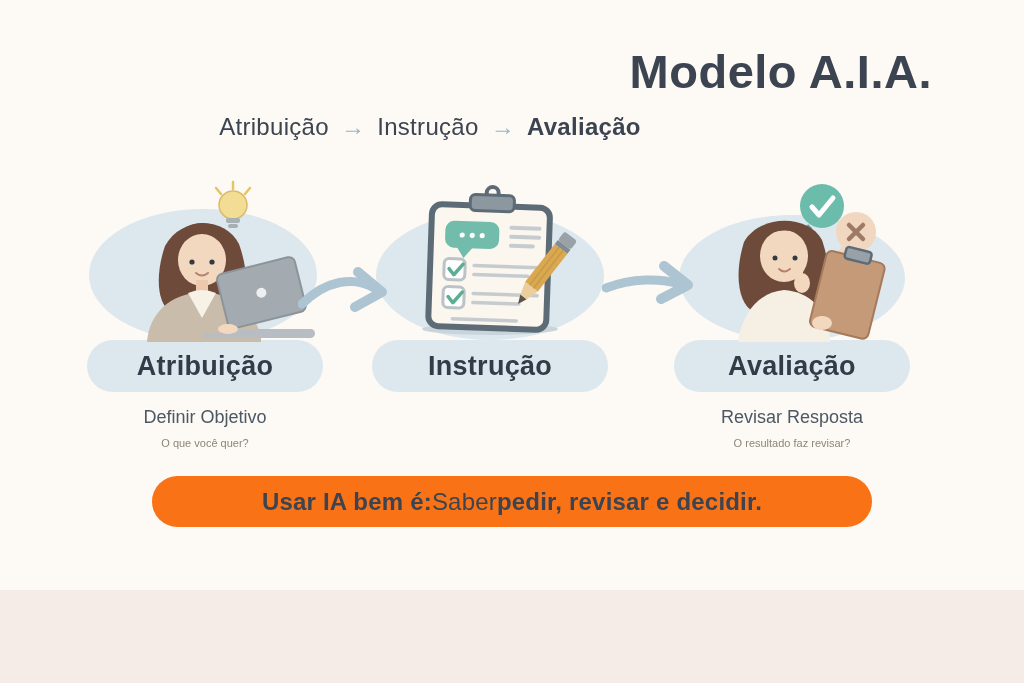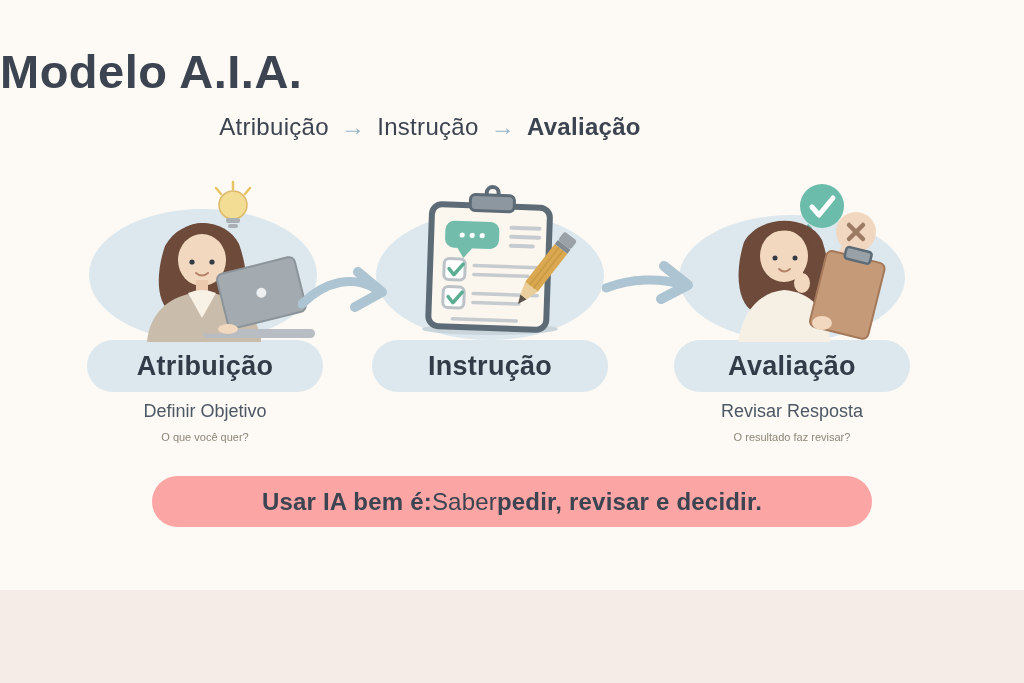--- a/index.html
+++ b/index.html
@@ -6,44 +6,44 @@
   body { background:#fdf9f4; font-family:"Liberation Sans","DejaVu Sans",sans-serif; }
   .canvas{
     position:relative; width:1024px; height:683px;
     background:#fdf9f4; overflow:hidden;
   }
   .bottom-band{
     position:absolute; left:0; top:590px; width:1024px; height:93px;
     background:#f5ece7;
   }
   .title{
-    position:absolute; top:44px; left:0; width:932px; text-align:left;
+    position:absolute; top:44px; left:0; width:932px; text-align:right;
     font-size:47px; font-weight:700; color:#3b4450; letter-spacing:.5px;
   }
   .subtitle{
     position:absolute; top:113px; left:0; width:860px; text-align:center;
     font-size:24px; color:#3b4450; letter-spacing:.3px;
   }
   .subtitle .arrow{ color:#96b4c7; padding:0 12px; font-weight:400; }
   .subtitle .bold{ font-weight:700; }
   .step{
     position:absolute; top:180px; width:240px; text-align:center;
   }
   .step .illus{ display:block; width:240px; height:162px; }
   .pill{
     margin:-2px auto 0; width:236px; height:52px; border-radius:27px;
     background:#dce8ee; display:flex; align-items:center; justify-content:center;
     font-size:27px; font-weight:700; color:#323c48; letter-spacing:.3px;
   }
-  .line1{ margin-top:9px; font-size:18px; color:#4c5864; }
+  .line1{ margin-top:15px; font-size:18px; color:#4c5864; }
   .line2{ margin-top:9px;  font-size:11px; color:#8d8679; }
   .flow-arrow{ position:absolute; }
   .banner{
     position:absolute; left:152px; top:476px; width:720px; height:51px;
-    background:#fca5a5; border-radius:26px;
+    background:#f97316; border-radius:26px;
     display:flex; align-items:center; justify-content:center;
     font-size:24px; color:#3b4450; letter-spacing:.2px;
   }
   .banner .b{ font-weight:700; }
 </style>
 </head>
 <body>
 
 <div class="canvas">
 

